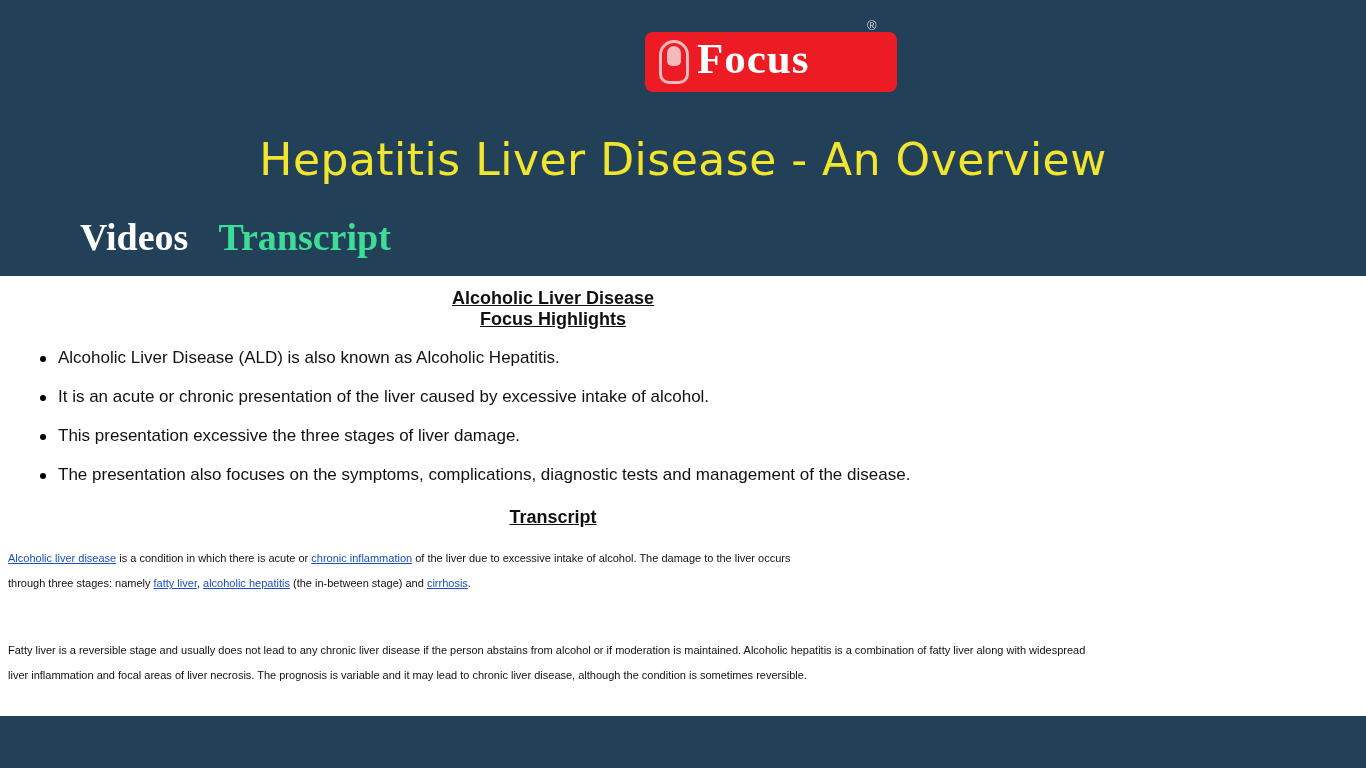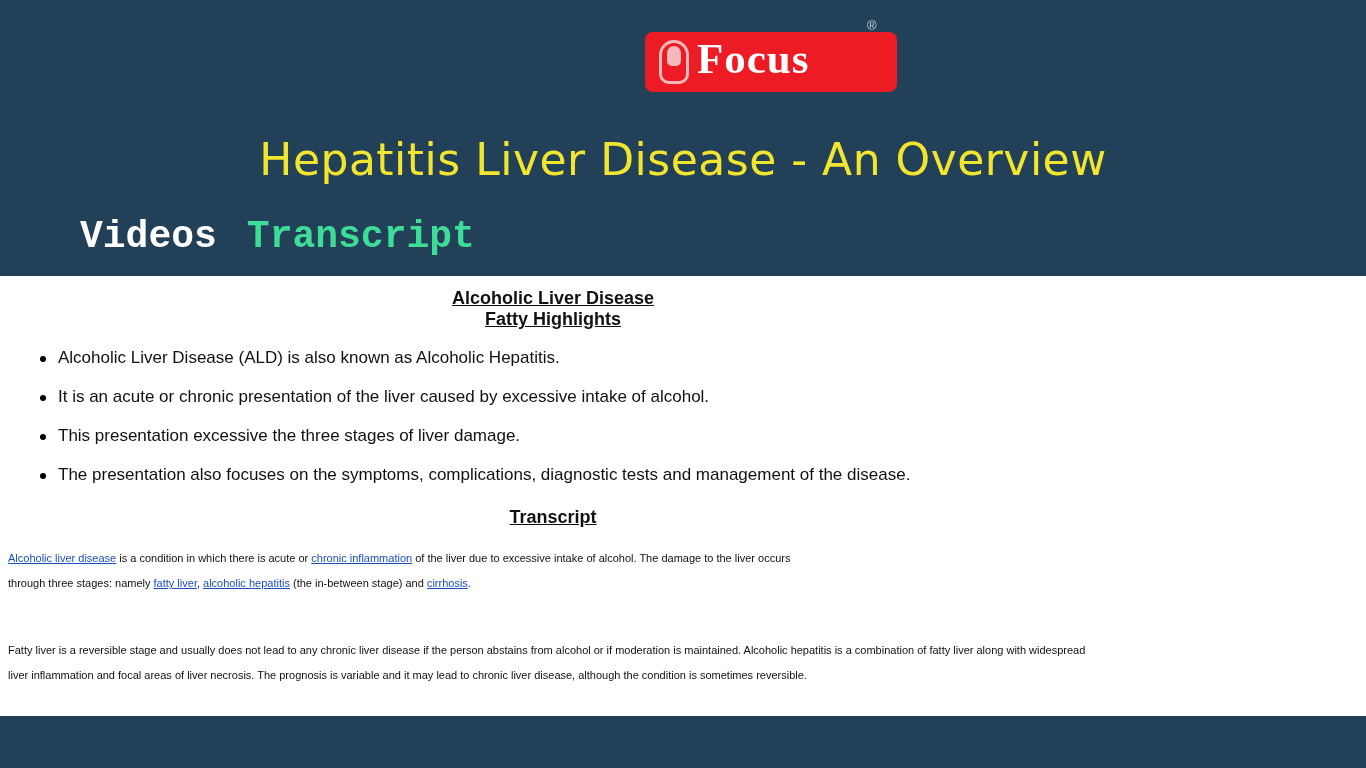--- a/index.html
+++ b/index.html
@@ -111,21 +111,21 @@
     position: absolute;
     left: 80px;
     top: 215px;
     display: flex;
     align-items: baseline;
     gap: 30px;
   }
   .tab {
     font-size: 38px;
     font-weight: bold;
-    font-family: Liberation Mono, monospace;
+    font-family: Liberation Serif, serif;
     cursor: pointer;
   }
   .tab-videos { color: #ffffff; }
   .tab-transcript { color: #3ddc97; }
 
   
   .content {
     position: absolute;
     left: 0;
     top: 276px;
@@ -225,21 +225,21 @@
 
     <div class="tabs">
       <div class="tab tab-videos">Videos</div>
       <div class="tab tab-transcript">Transcript</div>
     </div>
   </div>
 
   <div class="content">
 
     <div class="section-heading heading-1">Alcoholic Liver Disease</div>
-    <div class="section-heading heading-2">Fatty Highlights</div>
+    <div class="section-heading heading-2">Focus Highlights</div>
 
     <ul class="bullets">
       <li>Alcoholic Liver Disease (ALD) is also known as Alcoholic Hepatitis.</li>
       <li>It is an acute or chronic presentation of the liver caused by excessive intake of alcohol.</li>
       <li>This presentation excessive the three stages of liver damage.</li>
       <li>The presentation also focuses on the symptoms, complications, diagnostic tests and management of the disease.</li>
     </ul>
 
     <div class="transcript-heading">Transcript</div>
 

